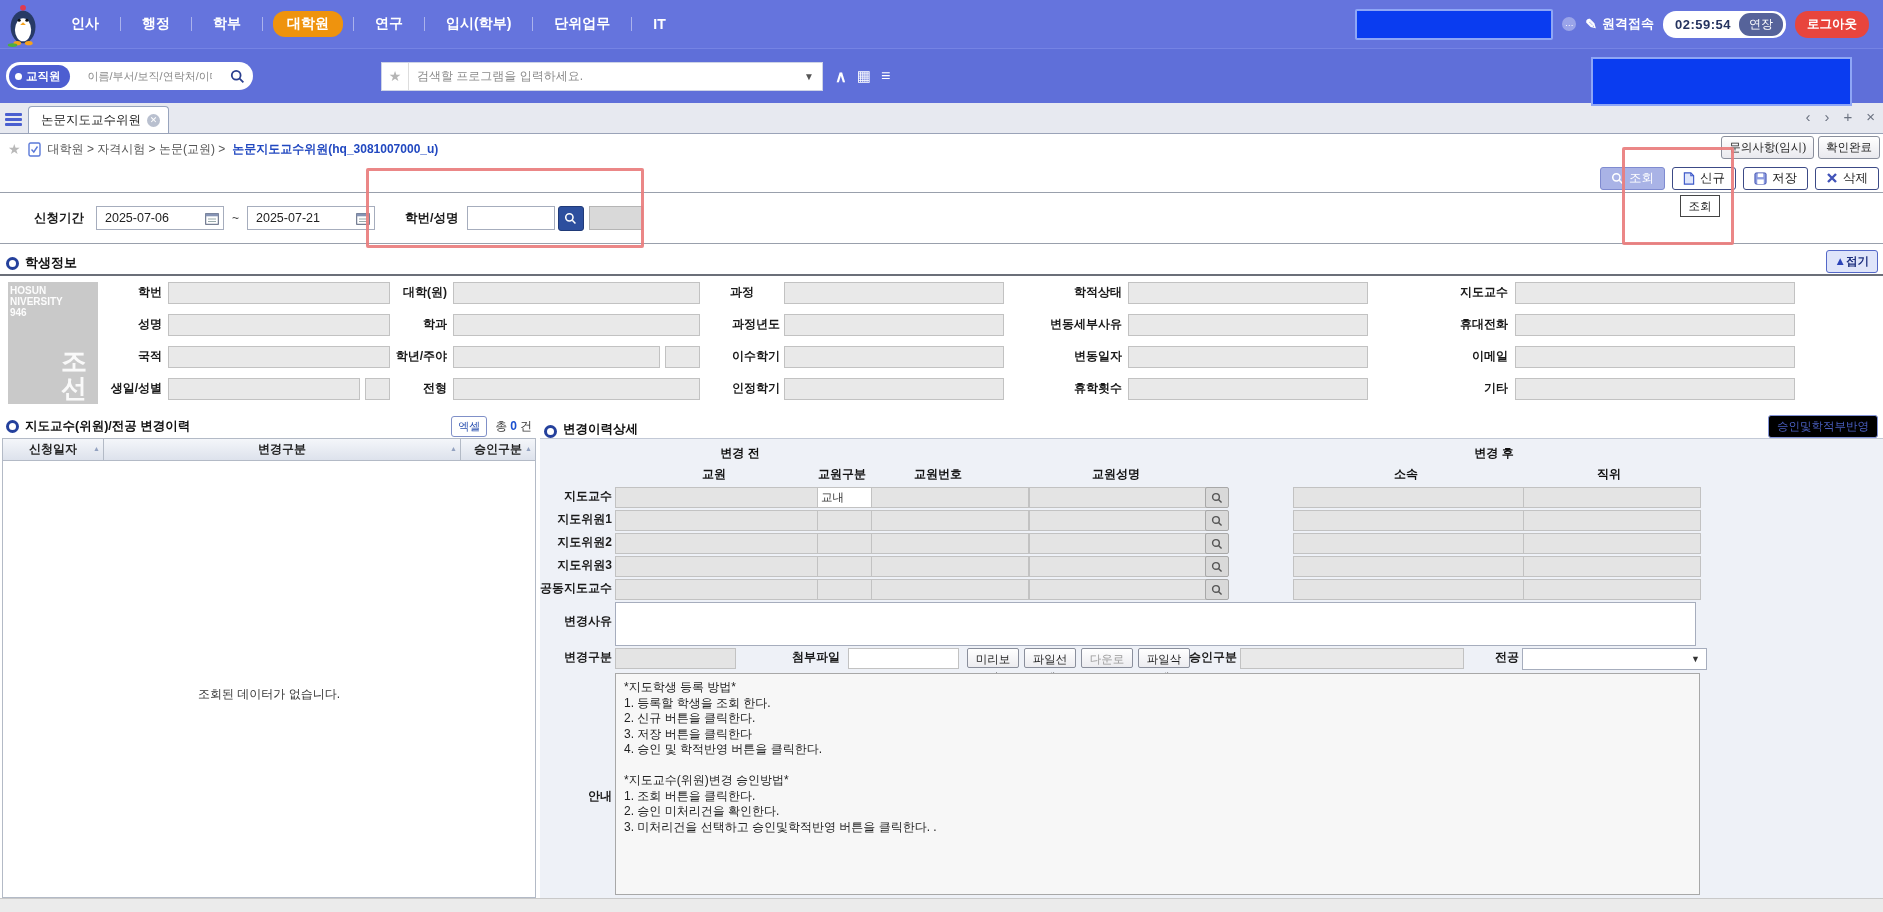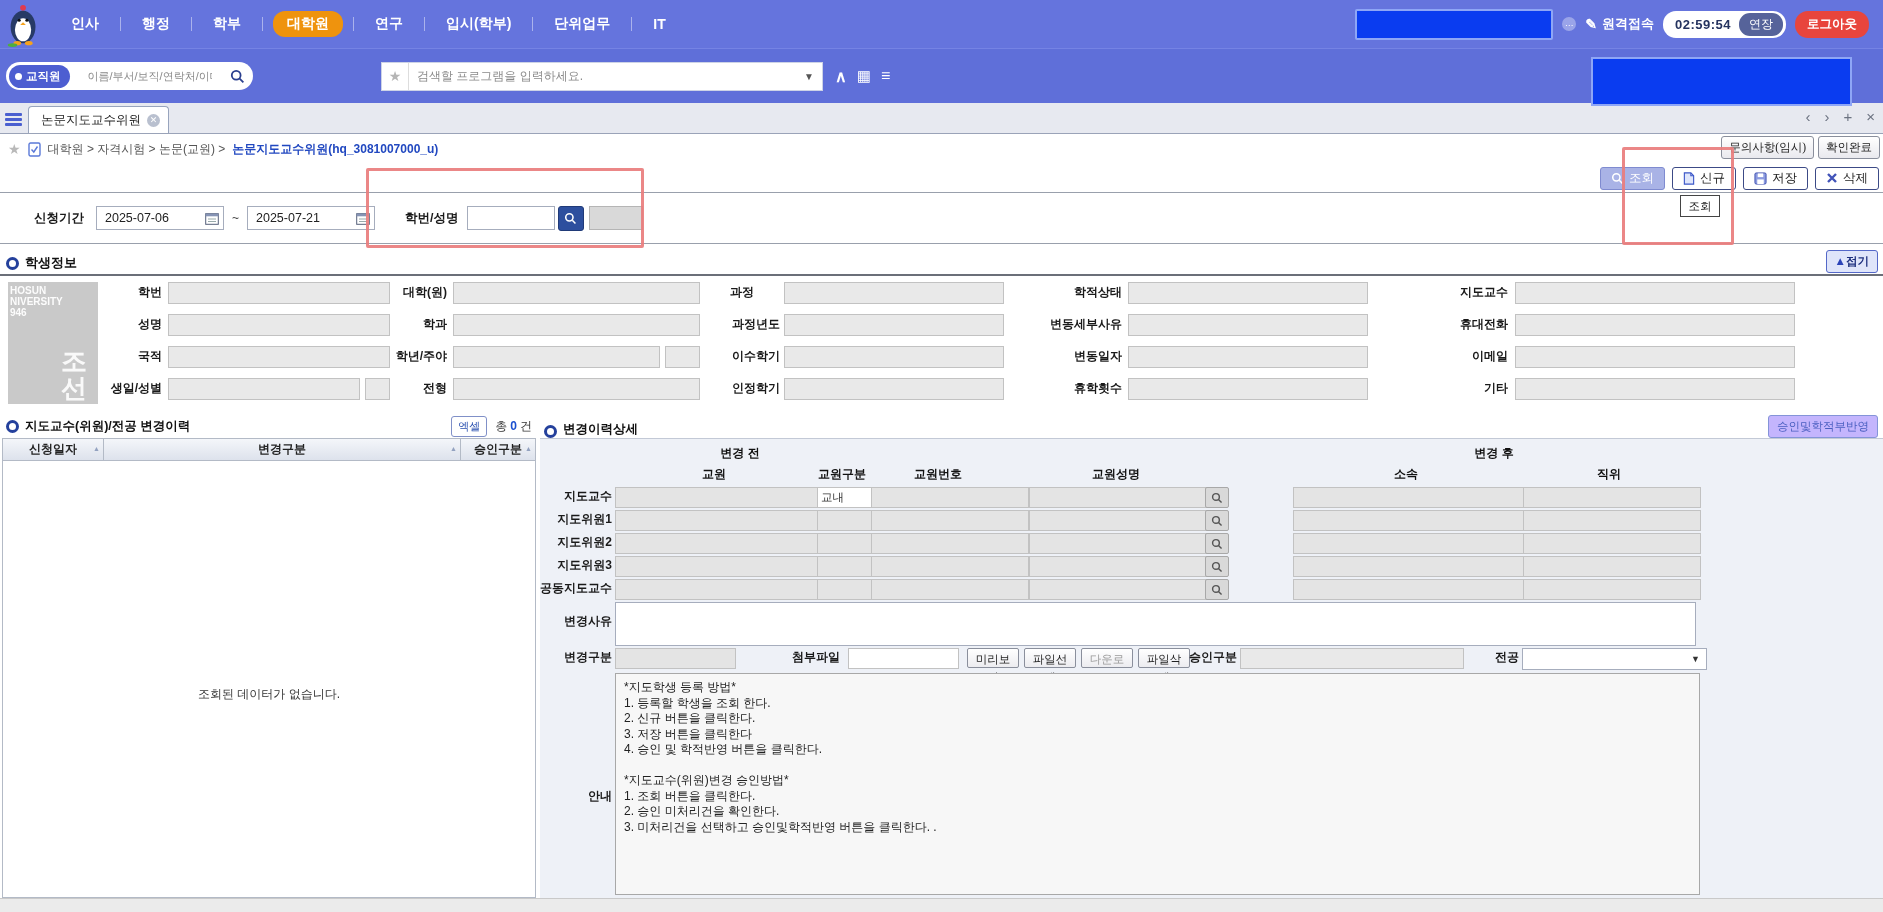--- a/index.html
+++ b/index.html
@@ -98,21 +98,21 @@
   .ltable{position:absolute;left:2px;right:4px;top:24px;bottom:0;border:1px solid #b3bac6}
   .lt-head{display:flex;height:21px;background:linear-gradient(#f4f6fa,#dde2ec);border-bottom:1px solid #b3bac6}
   .lt-cell{display:flex;align-items:center;justify-content:center;font-weight:bold;font-size:12px;color:#222;
            border-right:1px solid #b3bac6;position:relative}
   .lt-cell:last-child{border-right:none}
   .sortarrow{position:absolute;right:3px;top:6px;font-size:7px;color:#93a2c0}
   .lt-body{height:calc(100% - 22px);background:#fff;text-align:center}
   .nodata{padding-top:225px;font-size:12px;color:#333}
   .rightpanel{flex:1;position:relative}
   .rp-head{height:24px;display:flex;align-items:flex-end;gap:6px;padding-left:4px;position:relative}
-  .approve-btn{position:absolute;right:5px;top:1px;border:1px solid #8494d8;background:#c4b5fd;color:#4a5fc0;
+  .approve-btn{position:absolute;right:5px;top:1px;border:1px solid #8494d8;background:#000000;color:#4a5fc0;
                border-radius:3px;font-size:11.5px;padding:3px 8px;cursor:pointer;font-family:"Liberation Sans",sans-serif}
   .rpanelbg{position:absolute;left:0;right:0;top:24px;bottom:0;background:#eef1f7;border-top:1px solid #c3c9d6}
   .spanhdr{position:absolute;font-weight:bold;font-size:12px;color:#111;text-align:center}
   .colhdr{position:absolute;font-weight:bold;font-size:12px;color:#111;text-align:center}
   .rowlabel{position:absolute;width:72px;text-align:right;font-weight:bold;font-size:12px;color:#1a1a1a;line-height:19px}
   .rfield{position:absolute;height:19px;background:#e4e4e4;border:1px solid #c2c2c2;font-size:11.5px;line-height:19px;padding:0 3px;color:#333}
   .rqbtn{position:absolute;width:22px;height:19px;background:#d9d9d9;border:1px solid #a8a8a8;border-radius:2px;
          display:flex;align-items:center;justify-content:center;cursor:pointer}
   .reason-ta{position:absolute;background:#fff;border:1px solid #a6adbd;resize:none;outline:none;font-family:"Liberation Sans",sans-serif;font-size:12px}
   .fbtn{position:absolute;height:20px;width:52px;border:1px solid #8a8f9c;background:linear-gradient(#fff,#ececf0);

